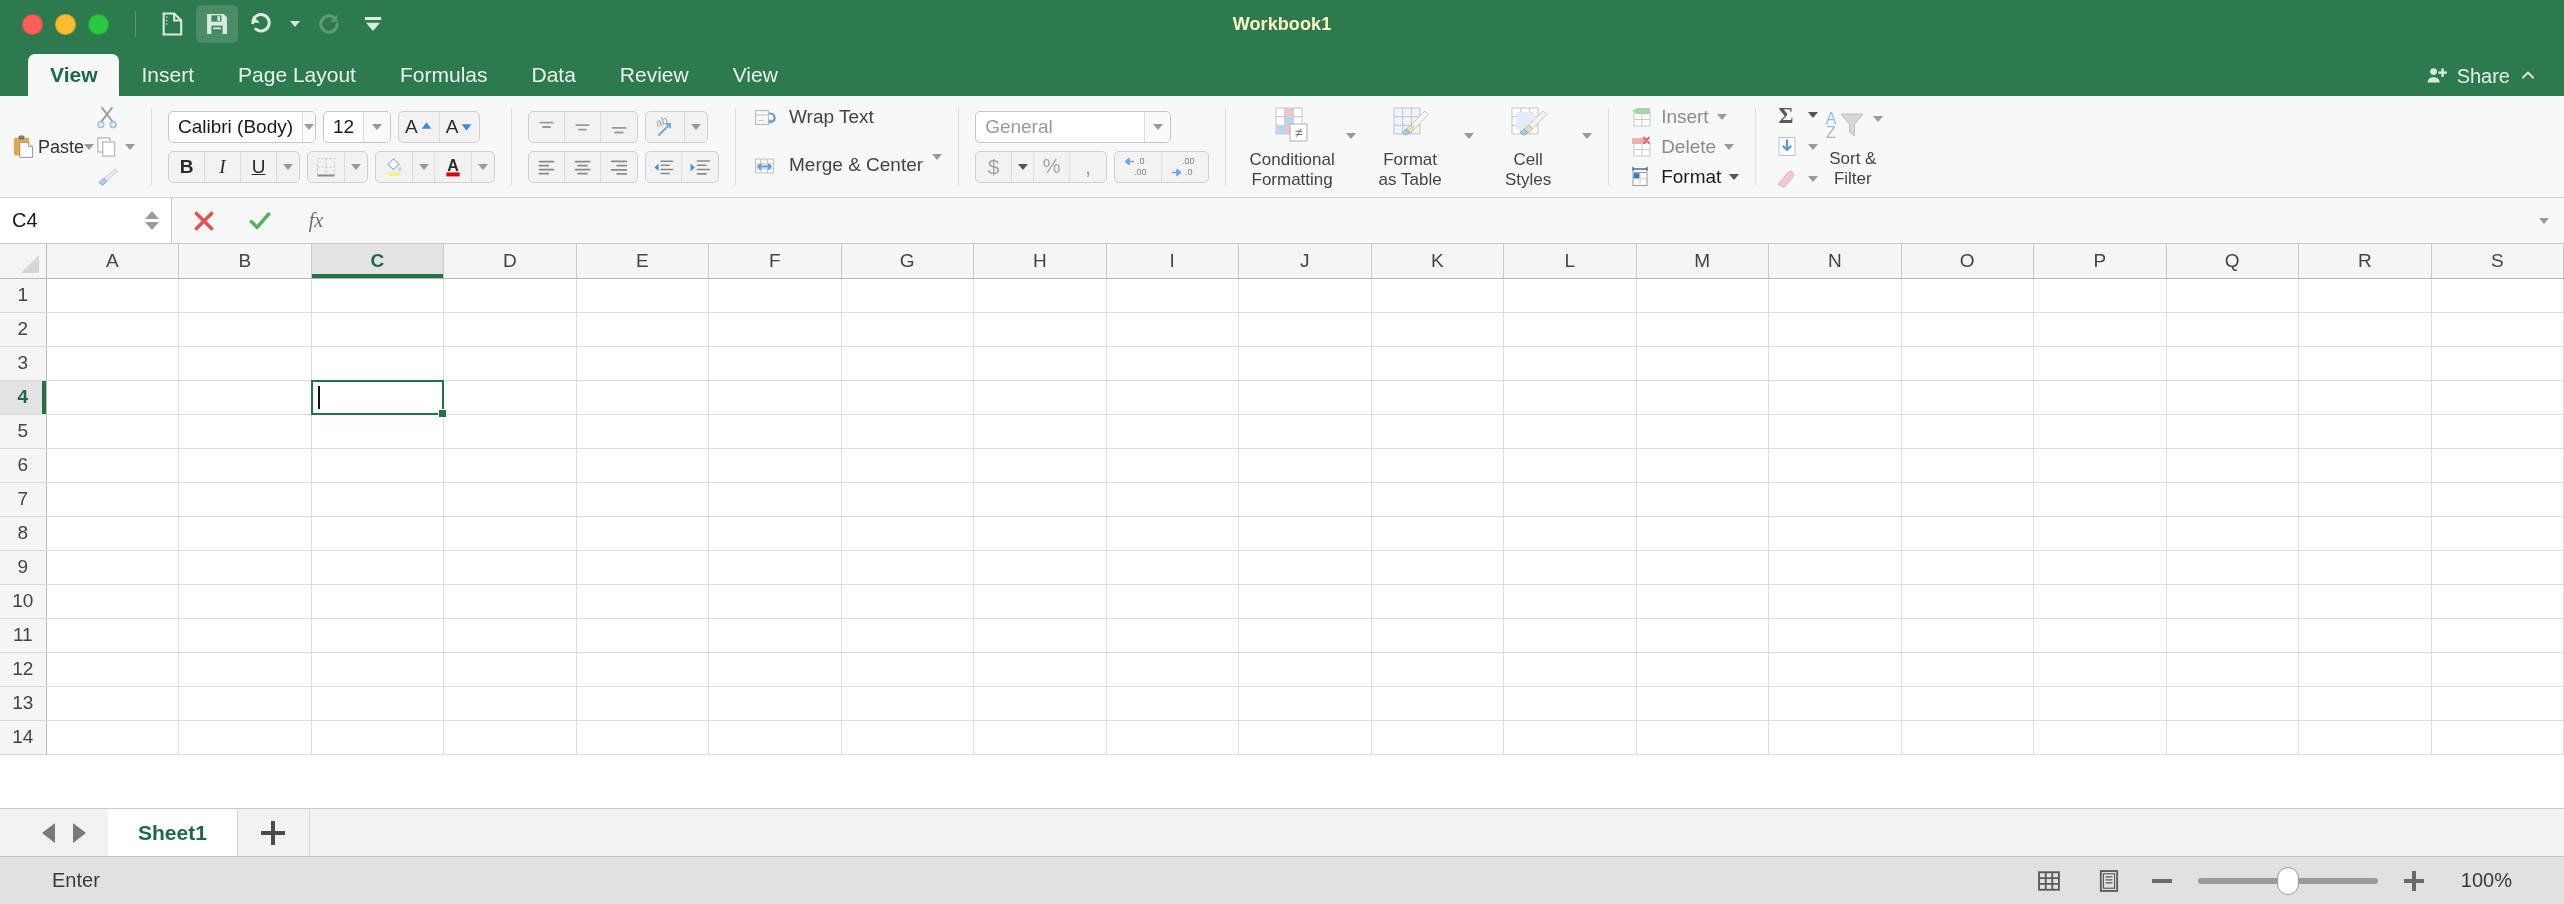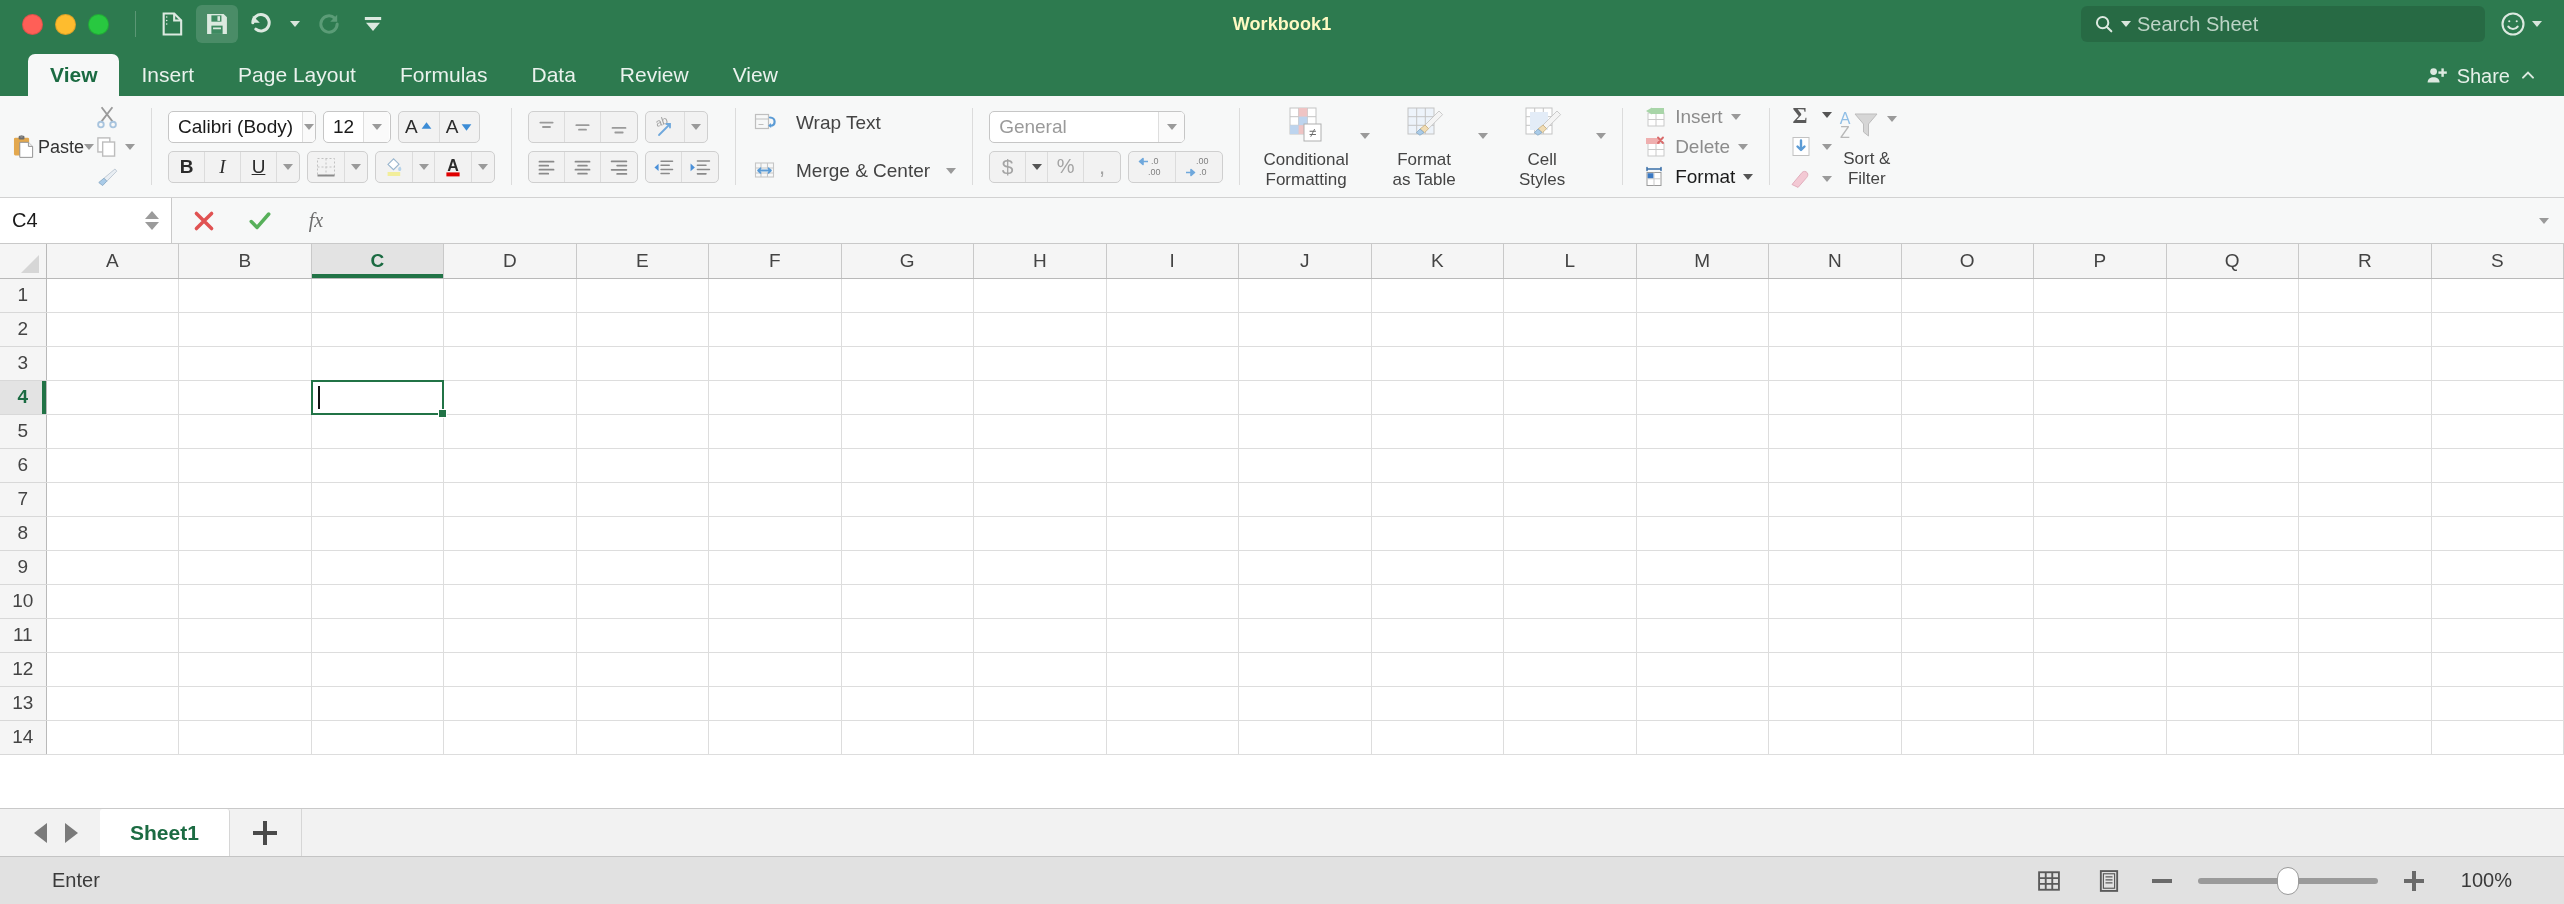--- a/index.html
+++ b/index.html
@@ -111,21 +111,21 @@
   }
   .seg > .sb:last-child { border-right: none; }
   .seg > .sb.narrow { min-width: 22px; padding: 0 3px; }
   .caret { width: 0; height: 0; border-left: 5px solid transparent; border-right: 5px solid transparent;
            border-top: 6px solid #9A9A9A; }
   .caret.w { border-top-color: #D8E5DC; }
   .caret.dk { border-top-color: #555; }
 
   
   .alignbtn { width: 36px; display: flex; align-items: center; justify-content: center; }
-  .labelbtn { display: flex; align-items: center; gap: 16px; font-size: 19px; color: #444; height: 34px; }
+  .labelbtn { display: flex; gap: 9px; font-size: 19px; color: #444; height: 34px; }
 
   
   .numfld { width: 196px; }
 
   
   .bigcell { display: flex; flex-direction: column; align-items: center; width: 100px; }
   .bigcell .cap { font-size: 17px; color: #444; text-align: center; line-height: 1.15; margin-top: 2px; }
   .bigrow { display: flex; align-items: center; gap: 4px; }
 
   
@@ -202,21 +202,21 @@
   }
   .fillhandle {
     position: absolute; right: -5px; bottom: -5px; width: 9px; height: 9px;
     background: #217346; border: 1px solid #fff;
   }
 
   
   .sheettabs {
     flex: 0 0 48px; height: 48px; background: #F2F2F2;
     border-top: 1px solid #C9C9C9;
-    display: flex; align-items: stretch; padding-left: 12px;
+    display: flex; align-items: stretch; padding-left: 20px;
   }
   .navarrows { display: flex; align-items: center; gap: 18px; padding: 0 22px; }
   .arrow-l { width:0;height:0;border-top:10px solid transparent;border-bottom:10px solid transparent;border-right:13px solid #7A7A7A; }
   .arrow-r { width:0;height:0;border-top:10px solid transparent;border-bottom:10px solid transparent;border-left:13px solid #7A7A7A; }
   .stab {
     display: flex; align-items: center; padding: 0 30px;
     background: #fff; color: #1B6B42; font-size: 21px; font-weight: bold;
     border-right: 1px solid #D6D6D6; border-radius: 3px 3px 0 0;
   }
   .addsheet { display: flex; align-items: center; justify-content: center; width: 72px; border-right: 1px solid #D6D6D6; }
@@ -291,39 +291,20 @@
     </div>
     <div class="qat-btn">
       <svg width="28" height="28" viewBox="0 0 24 24" fill="#DCE9E0">
         <rect x="5" y="6" width="14" height="2.6"></rect>
         <path d="M6 11h12l-6 7z"></path>
       </svg>
     </div>
   </div>
   <div class="title-center">
     <span class="title-text">Workbook1</span>
-  </div>
-  <div class="titlebar-right">
-    <div class="searchbox">
-      <svg width="22" height="22" viewBox="0 0 24 24" fill="none" stroke="#DCE9E0" stroke-width="2.2">
-        <circle cx="10.5" cy="10.5" r="6.2"></circle>
-          <path d="M15.2 15.2L20 20" stroke-linecap="round"></path>
-      </svg>
-      <i class="caret w"></i>
-      <span class="search-ph">Search Sheet</span>
-    </div>
-    <div class="smiley-wrap">
-      <svg width="28" height="28" viewBox="0 0 24 24" fill="none" stroke="#DCE9E0" stroke-width="1.8">
-        <circle cx="12" cy="12" r="9"></circle>
-        <circle cx="8.8" cy="9.6" r=".9" fill="#DCE9E0" stroke="none"></circle>
-        <circle cx="15.2" cy="9.6" r=".9" fill="#DCE9E0" stroke="none"></circle>
-        <path d="M8 14.2c1 1.4 2.4 2.1 4 2.1s3-0.7 4-2.1" stroke-linecap="round"></path>
-      </svg>
-      <i class="caret w"></i>
-    </div>
   </div>
 </div>
 
 <div class="ribbon-tabs">
   <div class="rtab active">
       <span>View</span>
     </div>
   <div class="rtab">
       <span>Insert</span>
     </div>

